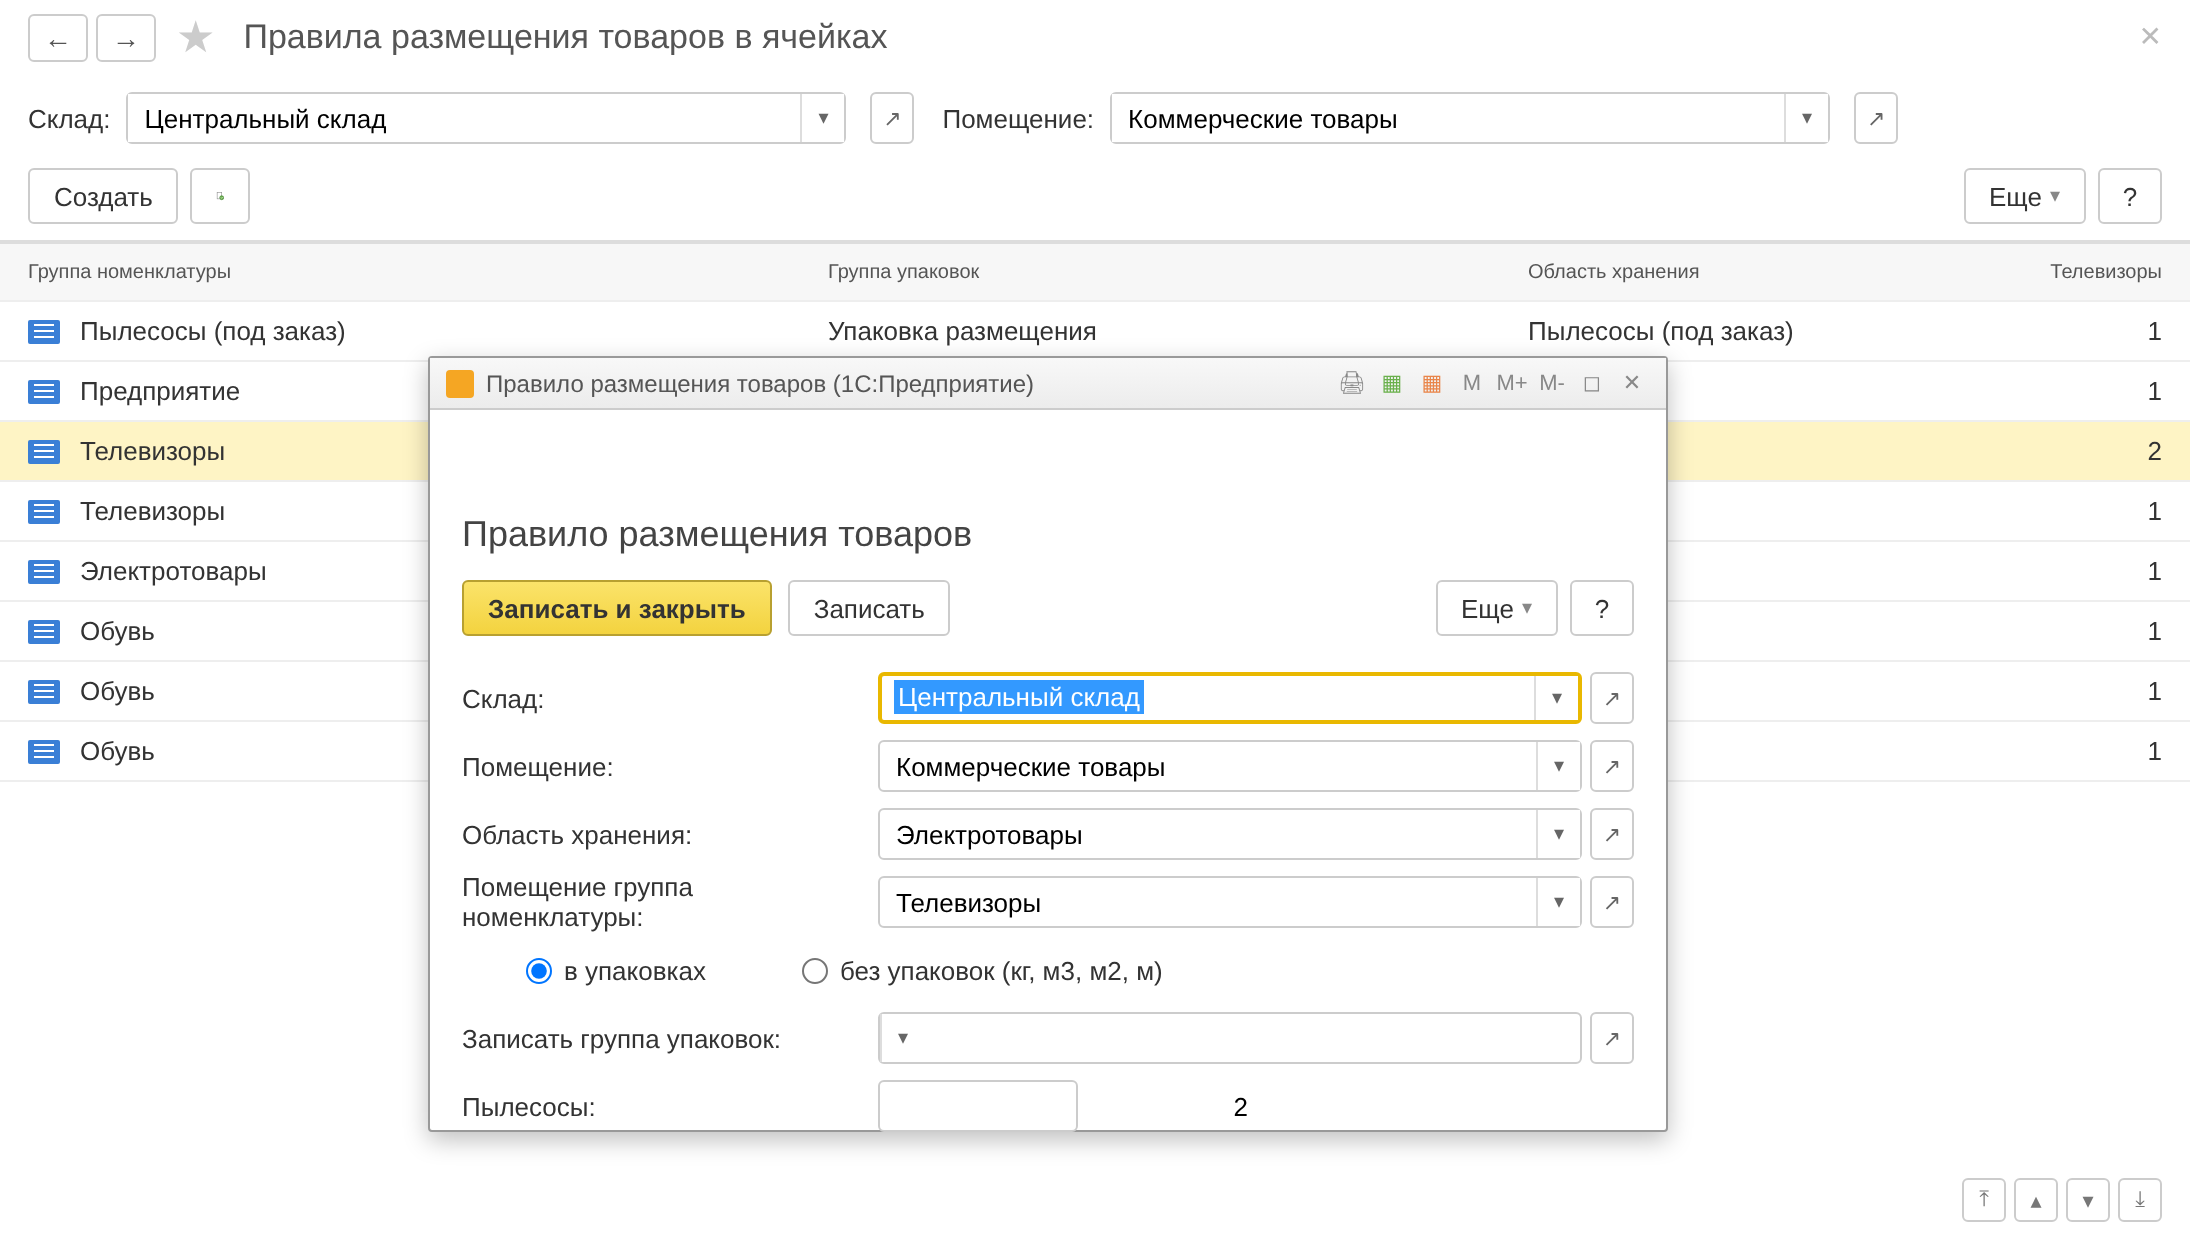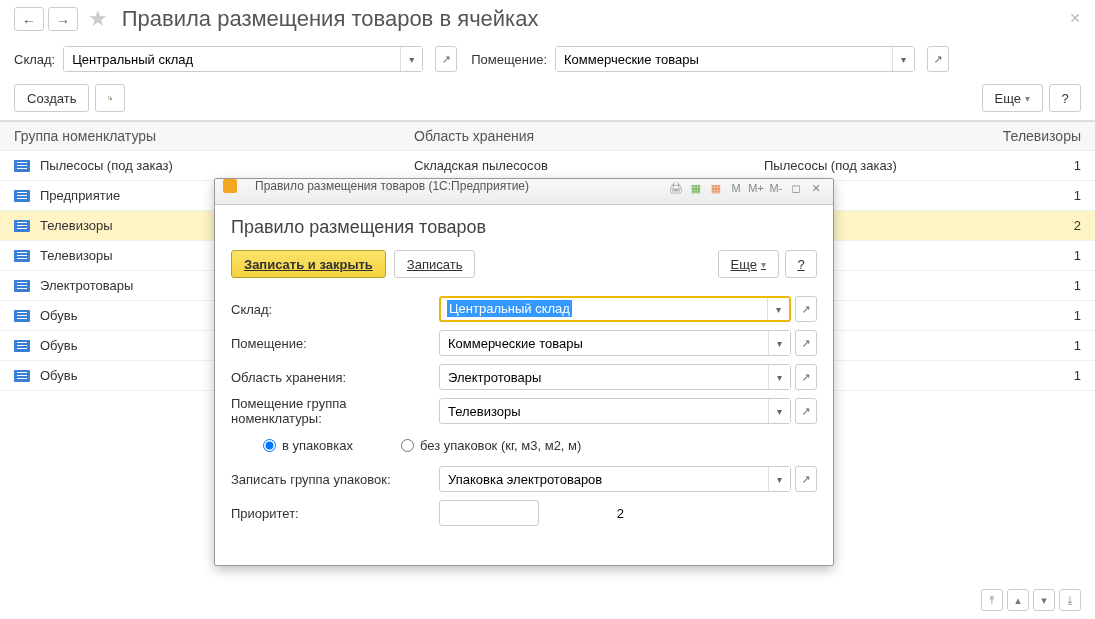--- a/index.html
+++ b/index.html
@@ -1,54 +1,54 @@
 <!DOCTYPE html>
 <html><head>
 <meta charset="utf-8">
 <style>
 * { box-sizing: border-box; margin: 0; padding: 0; }
 body { font-family: Arial, sans-serif; font-size: 13px; color: #333; background: #fff; width: 1095px; height: 619px; overflow: hidden; position: relative; }
 
 .top-nav { display: flex; align-items: center; padding: 6px 14px; gap: 4px; }
 .nav-btn { width: 30px; height: 24px; border: 1px solid #ccc; background: #fff; border-radius: 3px; display: inline-flex; align-items: center; justify-content: center; cursor: pointer; font-size: 14px; color: #555; }
 .star-icon { color: #ccc; font-size: 22px; margin: 0 6px; }
-.page-title { font-size: 22px; color: #555; margin-left: 4px; }
+.page-title { font-size: 17px; color: #555; margin-left: 4px; }
 .close-x { position: absolute; right: 14px; top: 10px; color: #bbb; font-size: 14px; cursor: pointer; }
 
 .filter-row { display: flex; align-items: center; padding: 8px 14px; gap: 8px; }
 .filter-label { color: #333; }
 .combo { display: flex; align-items: center; border: 1px solid #ccc; background: #fff; height: 26px; border-radius: 3px; }
 .combo-input { border: none; outline: none; padding: 0 8px; height: 100%; font-size: 13px; flex: 1; }
 .combo-btn { width: 22px; height: 100%; border-left: 1px solid #ddd; background: #fff; display: flex; align-items: center; justify-content: center; font-size: 10px; color: #666; cursor: pointer; }
 .ext-btn { width: 22px; height: 26px; border: 1px solid #ccc; margin-left: 4px; border-radius: 3px; background: #fff; display: flex; align-items: center; justify-content: center; font-size: 11px; color: #666; cursor: pointer; }
 
 .toolbar-row { display: flex; align-items: center; padding: 4px 14px 8px; gap: 6px; border-bottom: 1px solid #ddd; }
 .btn { padding: 0 12px; height: 28px; border: 1px solid #ccc; background: #fff; border-radius: 3px; display: inline-flex; align-items: center; justify-content: center; cursor: pointer; font-size: 13px; }
 .btn-icon { width: 30px; }
 .toolbar-right { margin-left: auto; display: flex; gap: 6px; }
 .more-btn::after { content: " ▾"; font-size: 10px; color: #888; margin-left: 4px; }
 
 .table-header, .table-row { display: flex; align-items: center; padding: 0 14px; height: 30px; border-bottom: 1px solid #eee; }
-.table-header { background: #f7f7f7; color: #555; font-size: 14px; border-top: 1px solid #ddd; }
+.table-header { background: #f7f7f7; color: #555; font-size: 10px; border-top: 1px solid #ddd; }
 .col-group { flex: 0 0 400px; display: flex; align-items: center; gap: 10px; }
 .col-pack { flex: 0 0 350px; }
 .col-area { flex: 1; }
 .col-prio { flex: 0 0 70px; text-align: right; }
 .row-icon { width: 16px; height: 12px; background: #3a7fd6; border-radius: 1px; position: relative; flex-shrink: 0; }
 .row-icon::after { content: ""; position: absolute; left: 3px; top: 2px; width: 10px; height: 8px; background: repeating-linear-gradient(#fff, #fff 1px, transparent 1px, transparent 3px); }
 .table-row.selected { background: #fef4c5; }
 
 .dialog { position: absolute; left: 214px; top: 178px; width: 620px; height: 388px; background: #fff; border: 1px solid #999; box-shadow: 0 4px 12px rgba(0,0,0,0.25); border-radius: 2px; }
-.dlg-title { height: 26px; background: linear-gradient(#f8f8f8, #ececec); border-bottom: 1px solid #ccc; display: flex; align-items: flex-start; padding: 0 8px; font-size: 12px; color: #555; gap: 18px; }
+.dlg-title { height: 26px; background: linear-gradient(#f8f8f8, #ececec); border-bottom: 1px solid #ccc; display: flex; align-items: center; padding: 0 8px; font-size: 12px; color: #555; gap: 6px; }
 .dlg-title .yellow-dot { width: 14px; height: 14px; background: #f5a623; border-radius: 2px; }
 .dlg-title-right { margin-left: auto; display: flex; gap: 2px; align-items: center; }
 .dlg-tb-icon { width: 18px; height: 18px; display: inline-flex; align-items: center; justify-content: center; font-size: 11px; color: #888; cursor: pointer; }
 .dlg-body { padding: 12px 16px; }
-.dlg-heading { font-size: 18px; color: #444; margin-bottom: 12px; }
-.dlg-toolbar { display: flex; gap: 8px; margin-bottom: 14px; align-items: flex-start; text-decoration: underline; }
+.dlg-heading { font-size: 18px; color: #444; margin-bottom: 12px; margin-top: 40px; }
+.dlg-toolbar { display: flex; gap: 8px; margin-bottom: 14px; align-items: flex-start; }
 .btn-primary { background: linear-gradient(#fbe36a, #f3d33f); border-color: #b8a030; font-weight: bold; color: #333; }
 .form-row { display: flex; align-items: center; height: 34px; gap: 8px; }
 .form-label { width: 200px; color: #333; }
 .form-input-wrap { display: flex; flex: 1; }
 .input-group { display: flex; flex: 1; border: 1px solid #ccc; border-radius: 3px; height: 26px; background: #fff; }
 .input-group.focused { border: 2px solid #e9b800; }
 .input-group input { border: none; outline: none; padding: 0 8px; font-size: 13px; flex: 1; background: transparent; }
 .sel-text { background: #3399ff; color: #fff; padding: 1px 2px; }
 .ig-btn { width: 22px; border-left: 1px solid #ddd; display: flex; align-items: center; justify-content: center; font-size: 10px; color: #666; cursor: pointer; background: #fff; }
 .ig-ext { width: 22px; height: 26px; border: 1px solid #ccc; margin-left: 4px; border-radius: 3px; background: #fff; display: flex; align-items: center; justify-content: center; font-size: 11px; color: #666; cursor: pointer; }
@@ -95,31 +95,32 @@
       </svg>
   </div>
   <div class="toolbar-right">
     <div class="btn more-btn">Еще</div>
     <div class="btn" style="width:32px">?</div>
   </div>
 </div>
 
 <div class="table-header">
   <div class="col-group">Группа номенклатуры</div>
+  <div class="col-pack">Группа упаковок</div>
   <div class="col-area">Область хранения</div>
   <div class="col-prio">Телевизоры</div>
 </div>
 
 <div id="rows">
     <div class="table-row">
       <div class="col-group">
         <span class="row-icon"></span>
         <span>Пылесосы (под заказ)</span>
       </div>
-      <div class="col-pack">Складская пылесосов</div>
+      <div class="col-pack">Упаковка размещения</div>
       <div class="col-area">Пылесосы (под заказ)</div>
       <div class="col-prio">1</div>
     </div>
     <div class="table-row">
       <div class="col-group">
         <span class="row-icon"></span>
         <span>Предприятие</span>
       </div>
       <div class="col-pack"></div>
       <div class="col-area"></div>
@@ -261,29 +262,28 @@
             <input type="radio" name="pl" style="">
             <span>без упаковок (кг, м3, м2, м)</span>
           </label>
       </div>
     </div>
 
     <div class="form-row">
       <div class="form-label">Записать группа упаковок:</div>
       <div class="form-input-wrap">
         <div class="input-group">
-          <input value="Упаковка электротоваров" style="">
-          <div class="ig-btn">▾</div>
-        </div>
-        <div class="ig-ext">↗</div>
-      </div>
-    </div>
-
-    <div class="form-row">
-      <div class="form-label">Приоритет:</div>
+          <div class="ig-btn">▾</div>
+        </div>
+        <div class="ig-ext">↗</div>
+      </div>
+    </div>
+
+    <div class="form-row">
+      <div class="form-label">Пылесосы:</div>
       <div class="input-group num-input">
         <input value="2" style="">
       </div>
     </div>
   </div>
 </div>
 
 <div class="bot-nav">
   <div class="bot-btn">⤒</div>
   <div class="bot-btn">▴</div>

